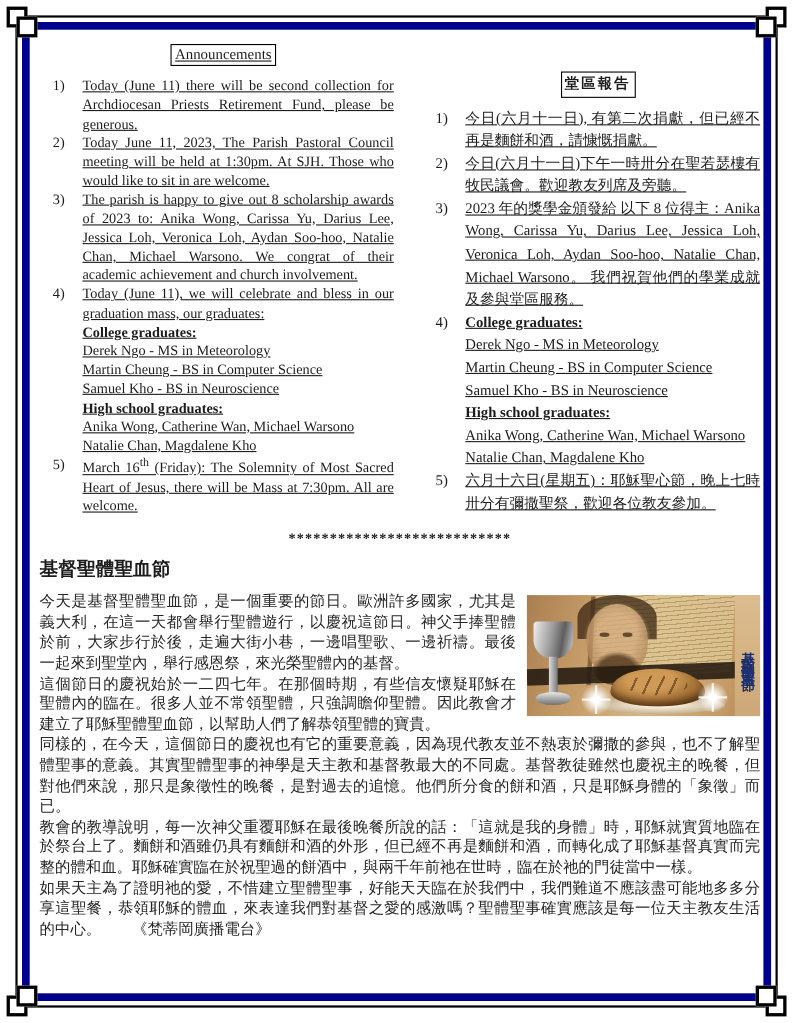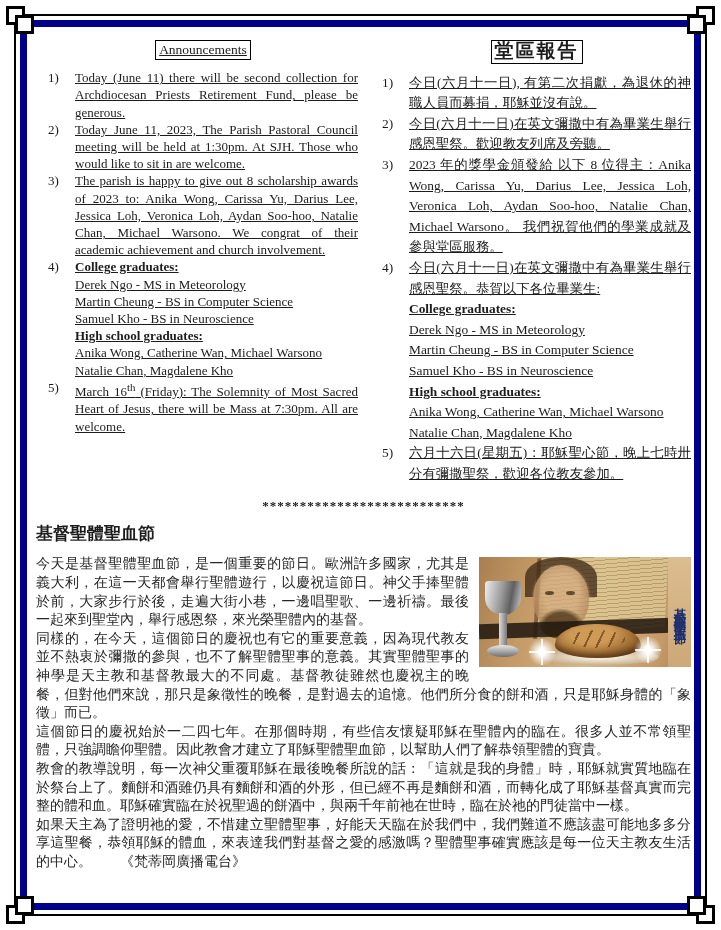--- a/index.html
+++ b/index.html
@@ -11,27 +11,27 @@
   .frame-black{position:absolute;left:14px;top:14px;right:14px;bottom:14px;border:2px solid #000;}
   .frame-navy{position:absolute;left:20px;top:20px;right:20px;bottom:20px;border:7px solid #00008b;}
   .csq{position:absolute;width:19px;height:19px;border:3px solid #000;background:#fff;box-sizing:border-box;z-index:5;}
   .tl1{left:6px;top:6px}.tl2{left:15px;top:15px}
   .tr1{right:6px;top:6px}.tr2{right:15px;top:15px}
   .bl1{left:6px;bottom:6px}.bl2{left:15px;bottom:15px}
   .br1{right:6px;bottom:6px}.br2{right:15px;bottom:15px}
 
   
   .content{position:absolute;left:36px;top:40px;right:30px;bottom:28px;}
-  .cols{display:flex;gap:24px;}
+  .cols{display:flex;gap:38px;align-items:flex-end;}
   .col-left{width:322px;box-sizing:border-box;padding-left:12px;font-size:13px;line-height:17.2px;text-align:justify;}
   .col-right{flex:1;font-size:13.4px;line-height:20.6px;text-align:justify;}
   .col-title{text-align:center;margin-bottom:9px;}
   .title-box{display:inline-block;border:1px solid #000;padding:0 3px 1px 3px;}
   .title-box.en{text-decoration:underline;font-size:13.5px;}
-  .title-box.zh{font-weight:bold;font-size:19px;letter-spacing:2px;font-family:Liberation Serif, serif;}
+  .title-box.zh{font-weight:bold;font-size:13px;letter-spacing:2px;font-family:Liberation Serif, serif;}
   .li{display:flex;}
   .li .n{flex:none;width:27px;}
   .li .t{flex:1;text-align:justify;text-decoration:underline;}
   .bold{font-weight:bold;}
   .divider{text-align:center;font-weight:bold;font-size:13px;letter-spacing:1px;margin-top:14px;}
 
   
   .article{margin-top:8px;}
   .article-title{font-weight:bold;font-size:17px;margin-bottom:10px;}
   .article-body{font-size:14px;line-height:18.6px;text-align:justify;color:#262626;}
@@ -96,20 +96,21 @@
         <span class="n">2)</span>
         <span class="t">Today June 11, 2023, The Parish Pastoral Council meeting will be held at 1:30pm. At SJH.  Those who would like to sit in are welcome.</span>
       </div>
       <div class="li">
         <span class="n">3)</span>
         <span class="t">The parish is happy to give out 8 scholarship awards of 2023 to: Anika Wong, Carissa Yu, Darius Lee, Jessica Loh, Veronica Loh, Aydan Soo-hoo, Natalie Chan, Michael Warsono. We congrat of their academic achievement and church involvement.</span>
       </div>
       <div class="li">
         <span class="n">4)</span>
         <span class="t">
+          <div>Today (June 11), we will celebrate and bless in our graduation mass, our graduates:</div>
           <div class="bold">College graduates:</div>
           <div>Derek Ngo - MS in Meteorology</div>
           <div>Martin Cheung - BS in Computer Science</div>
           <div>Samuel Kho - BS in Neuroscience</div>
           <div class="bold">High school graduates:</div>
           <div>Anika Wong, Catherine Wan, Michael Warsono</div>
           <div>Natalie Chan, Magdalene Kho</div>
         </span>
       </div>
       <div class="li">
@@ -117,34 +118,33 @@
         <span class="t"><span>March 16</span><sup>th</sup><span> (Friday):  The Solemnity of Most Sacred Heart of Jesus, there will be Mass at 7:30pm.  All are welcome.</span></span>
       </div>
     </div>
 
     <div class="col-right">
       <div class="col-title">
         <span class="title-box zh">堂區報告</span>
       </div>
       <div class="li">
         <span class="n">1)</span>
-        <span class="t">今日(六月十一日), 有第二次捐獻，為退休的神職人員而募捐，耶穌並沒有說。</span>
+        <span class="t">今日(六月十一日), 有第二次捐獻，但已經不再是麵餅和酒，請慷慨捐獻。</span>
       </div>
       <div class="li">
         <span class="n">2)</span>
-        <span class="t">今日(六月十一日)在英文彌撒中有為畢業生舉行感恩聖祭。歡迎教友列席及旁聽。</span>
+        <span class="t">今日(六月十一日)下午一時卅分在聖若瑟樓有牧民議會。歡迎教友列席及旁聽。</span>
       </div>
       <div class="li">
         <span class="n">3)</span>
         <span class="t">2023 年的獎學金頒發給 以下 8 位得主：Anika Wong, Carissa Yu, Darius Lee, Jessica Loh, Veronica Loh, Aydan Soo-hoo, Natalie Chan, Michael Warsono。 我們祝賀他們的學業成就及參與堂區服務。</span>
       </div>
       <div class="li">
         <span class="n">4)</span>
         <span class="t">
-          <div>今日(六月十一日)在英文彌撒中有為畢業生舉行感恩聖祭。恭賀以下各位畢業生:</div>
           <div class="bold">College graduates:</div>
           <div>Derek Ngo - MS in Meteorology</div>
           <div>Martin Cheung - BS in Computer Science</div>
           <div>Samuel Kho - BS in Neuroscience</div>
           <div class="bold">High school graduates:</div>
           <div>Anika Wong, Catherine Wan, Michael Warsono</div>
           <div>Natalie Chan, Magdalene Kho</div>
         </span>
       </div>
       <div class="li">
@@ -178,20 +178,20 @@
         <div class="plate"></div>
         <div class="bread"></div>
         <div class="sparkle sp-l"></div>
         <div class="sparkle sp-r"></div>
         <div class="caption-strip">
           <div class="caption-vertical">基督聖體聖血節</div>
         </div>
       </div>
 
       <p>今天是基督聖體聖血節，是一個重要的節日。歐洲許多國家，尤其是義大利，在這一天都會舉行聖體遊行，以慶祝這節日。神父手捧聖體於前，大家步行於後，走遍大街小巷，一邊唱聖歌、一邊祈禱。最後一起來到聖堂內，舉行感恩祭，來光榮聖體內的基督。</p>
+      <p>這個節日的慶祝始於一二四七年。在那個時期，有些信友懷疑耶穌在聖體內的臨在。很多人並不常領聖體，只強調瞻仰聖體。因此教會才建立了耶穌聖體聖血節，以幫助人們了解恭領聖體的寶貴。</p>
       <p>同樣的，在今天，這個節日的慶祝也有它的重要意義，因為現代教友並不熱衷於彌撒的參與，也不了解聖體聖事的意義。其實聖體聖事的神學是天主教和基督教最大的不同處。基督教徒雖然也慶祝主的晚餐，但對他們來說，那只是象徵性的晚餐，是對過去的追憶。他們所分食的餅和酒，只是耶穌身體的「象徵」而已。</p>
-      <p>這個節日的慶祝始於一二四七年。在那個時期，有些信友懷疑耶穌在聖體內的臨在。很多人並不常領聖體，只強調瞻仰聖體。因此教會才建立了耶穌聖體聖血節，以幫助人們了解恭領聖體的寶貴。</p>
       <p>教會的教導說明，每一次神父重覆耶穌在最後晚餐所說的話：「這就是我的身體」時，耶穌就實質地臨在於祭台上了。麵餅和酒雖仍具有麵餅和酒的外形，但已經不再是麵餅和酒，而轉化成了耶穌基督真實而完整的體和血。耶穌確實臨在於祝聖過的餅酒中，與兩千年前祂在世時，臨在於祂的門徒當中一樣。</p>
       <p>如果天主為了證明祂的愛，不惜建立聖體聖事，好能天天臨在於我們中，我們難道不應該盡可能地多多分享這聖餐，恭領耶穌的體血，來表達我們對基督之愛的感激嗎？聖體聖事確實應該是每一位天主教友生活的中心。　　《梵蒂岡廣播電台》</p>
     </div>
   </div>
 
 </div>
 
 </body></html>

